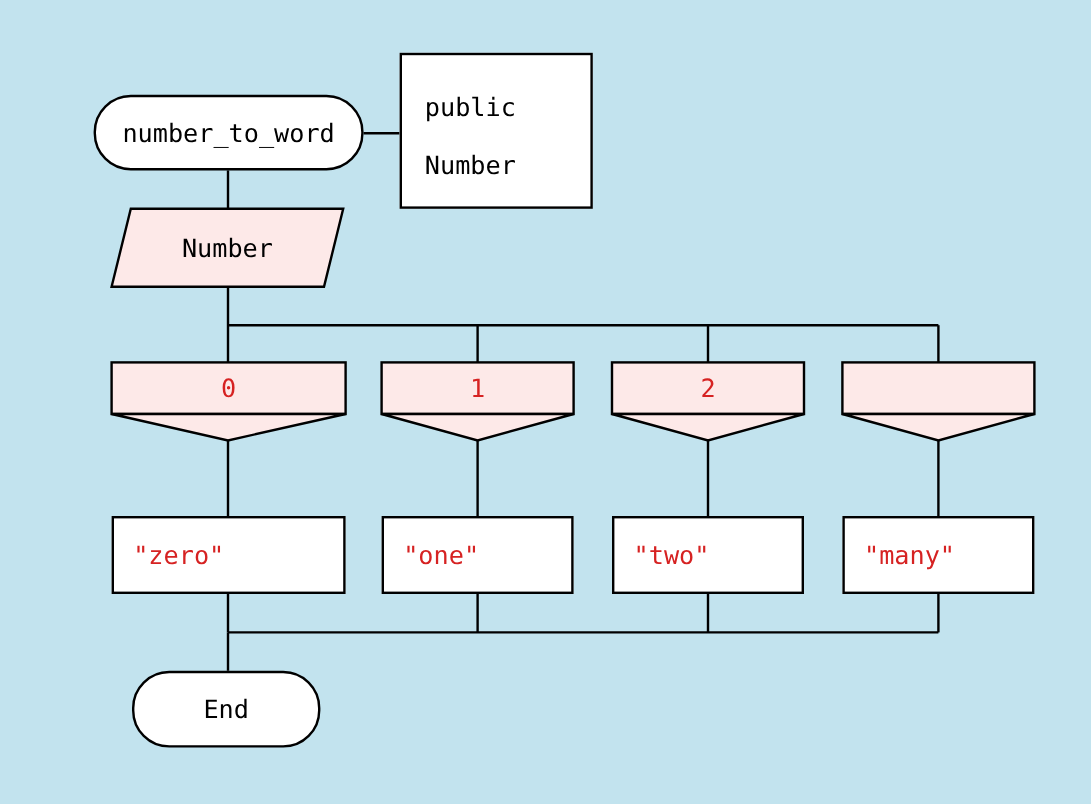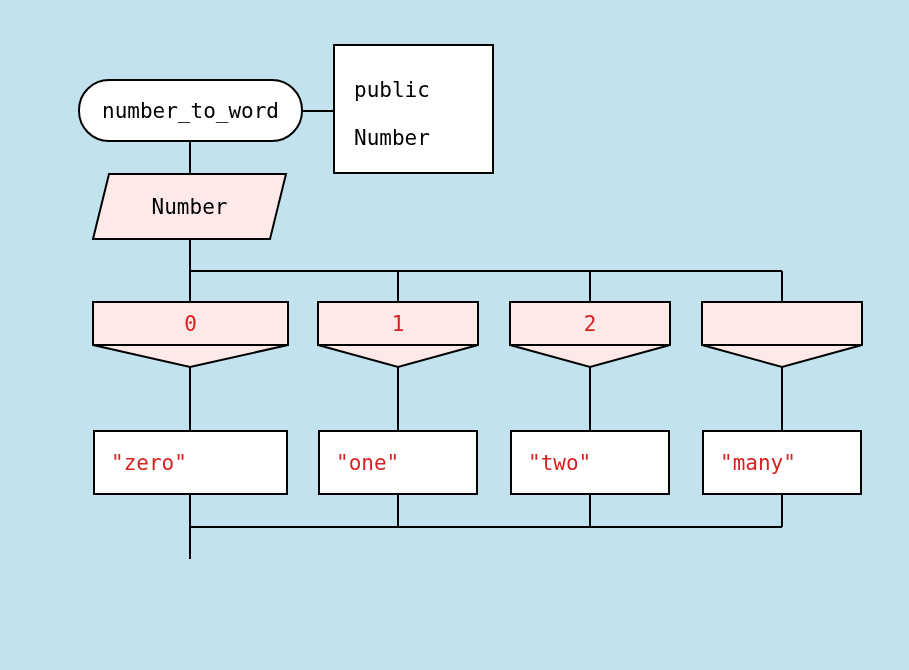--- a/index.html
+++ b/index.html
@@ -113,14 +113,17 @@
   <div class="assign-box" style="left:318px;top:430px;width:160px;height:65px;">
     <span>"one"</span>
   </div>
   <div class="assign-box" style="left:510px;top:430px;width:160px;height:65px;">
     <span>"two"</span>
   </div>
   <div class="assign-box" style="left:702px;top:430px;width:160px;height:65px;">
     <span>"many"</span>
   </div>
 
+  <div class="node pill" style="left:110px;top:559px;width:157px;height:64px;">
+    <span>End</span>
+  </div>
 
 </div>
 
 </body></html>

